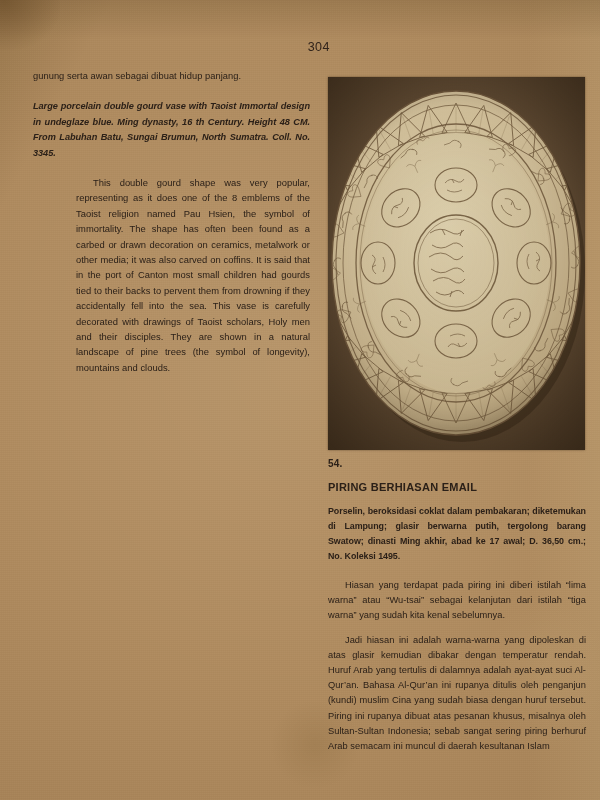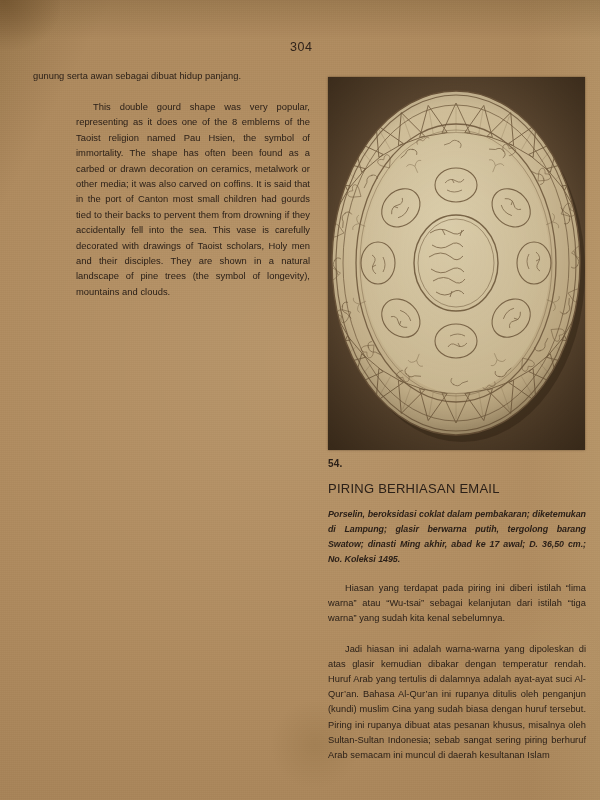--- a/index.html
+++ b/index.html
@@ -53,21 +53,21 @@
   .smudge-c {
     left: -20px; top: -20px; width: 80px; height: 70px;
     background: radial-gradient(ellipse at 30% 30%, rgba(90,62,28,0.45) 0%, rgba(90,62,28,0.0) 75%);
   }
 
   .page-number {
     position: absolute;
     left: 290px;
     top: 40px;
     width: 40px;
-    text-align: left;
+    text-align: right;
     font-size: 12.5px;
     color: #30231a;
     letter-spacing: 0.5px;
     font-family: "Liberation Sans", sans-serif;
   }
 
   
   .col-left {
     position: absolute;
     left: 33px;
@@ -110,44 +110,43 @@
     color: #2b2018;
   }
   .fig-number {
     font-size: 10px;
     font-weight: bold;
     letter-spacing: 0.2px;
     margin-bottom: 12px;
     color: #2b2018;
   }
   .fig-title {
-    font-size: 13px;
-    font-weight: normal;
+    font-size: 11px;
+    font-weight: bold;
     letter-spacing: 0.25px;
     margin-bottom: 11px;
     color: #2b2018;
   }
   .caption-id {
     font-size: 8.9px;
     line-height: 15px;
-    font-style: italic;
     font-weight: bold;
     text-align: justify;
     letter-spacing: -0.05px;
     margin-bottom: 14px;
     color: #2b2018;
   }
   .body-id {
     font-size: 9.3px;
     line-height: 15.2px;
     text-align: justify;
     text-indent: 17px;
     letter-spacing: 0.02px;
     color: #2b2018;
-    margin-bottom: 15px;
+    margin-bottom: 9px;
   }
   .body-id:last-child { margin-bottom: 0; }
 
   
   .photo-frame {
     position: absolute;
     left: 328px;
     top: 77px;
     width: 257px;
     height: 373px;
@@ -176,20 +175,21 @@
 
   <div class="grain"></div>
   <div class="smudge smudge-a"></div>
   <div class="smudge smudge-b"></div>
   <div class="smudge smudge-c"></div>
 
   <div class="page-number">304</div>
 
   <div class="col-left">
     <div class="lead-line">gunung serta awan sebagai dibuat hidup panjang.</div>
+    <div class="caption-en">Large porcelain double gourd vase with Taoist Immortal design in undeglaze blue. Ming dynasty, 16 th Century. Height 48 CM. From Labuhan Batu, Sungai Brumun, North Sumatra. Coll. No. 3345.</div>
     <div class="body-en">This double gourd shape was very popular, representing as it does one of the 8 emblems of the Taoist religion named Pau Hsien, the symbol of immortality. The shape has often been found as a carbed or drawn decoration on ceramics, metalwork or other media; it was also carved on coffins. It is said that in the port of Canton most small children had gourds tied to their backs to pervent them from drowning if they accidentally fell into the sea. This vase is carefully decorated with drawings of Taoist scholars, Holy men and their disciples. They are shown in a natural landscape of pine trees (the symbol of longevity), mountains and clouds.</div>
   </div>
 
   <div class="photo-frame">
     <div class="photo-vignette"></div>
     <svg class="photo-svg" viewBox="0 0 257 373" preserveAspectRatio="xMidYMid slice">
       <defs>
         <radialGradient id="bgGrad" cx="50%" cy="45%" r="72%">
           <stop offset="0%" stop-color="#6a5337"></stop>
           <stop offset="60%" stop-color="#5a4630"></stop>

